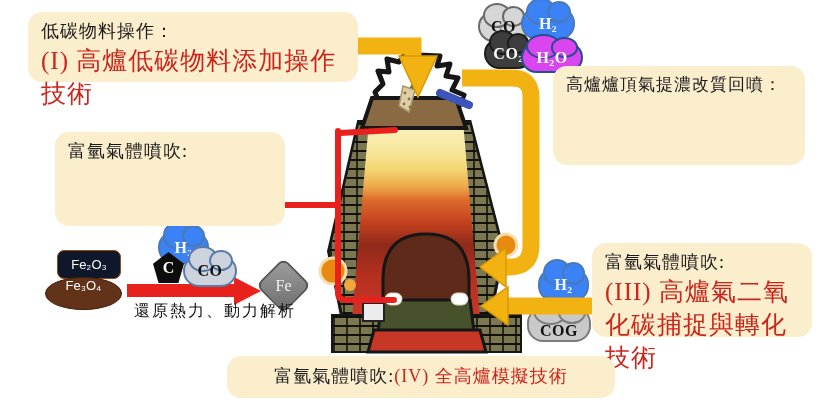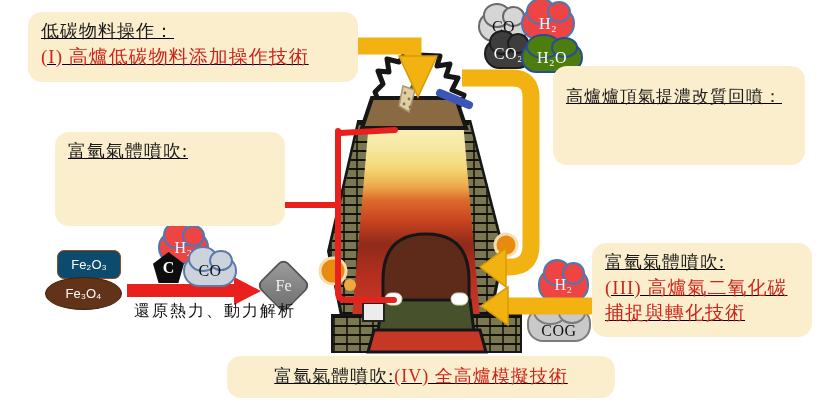--- a/index.html
+++ b/index.html
@@ -1,28 +1,28 @@
 <!DOCTYPE html>
 <html><head>
 <meta charset="utf-8">
 <style>
   html,body{margin:0;padding:0;background:#ffffff;}
   #canvas{position:relative;width:834px;height:412px;background:#ffffff;overflow:hidden;
           font-family:"Liberation Serif","DejaVu Serif",serif;}
 
   
   .note{position:absolute;background:#fbeecd;border-radius:14px;padding:8px 13px;
-        box-sizing:border-box;z-index:5;line-height:1.32;text-decoration:underline;}
+        box-sizing:border-box;z-index:5;line-height:1.32;}
   .note .t{color:#1b1b1b;font-size:18px;letter-spacing:1px;}
-  .note .r{color:#cc261c;font-size:19px;letter-spacing:1px;}
+  .note .r{color:#cc261c;font-size:25px;letter-spacing:1px;}
   #box1{left:28px;top:12px;width:330px;height:70px;}
   #box2{left:55px;top:132px;width:230px;height:94px;}
   #box3{left:592px;top:243px;width:220px;height:94px;}
   #box5{left:553px;top:66px;width:252px;height:99px;}
-  #box5 .t{font-size:17px;margin-top:12px;}
+  #box5 .t{font-size:17px;}
   #box4{left:227px;top:356px;width:388px;height:42px;display:flex;align-items:center;
         justify-content:center;white-space:nowrap;padding:6px 8px;}
   #box4 .t,#box4 .r{font-size:18px;}
 
   
   .brick{background-color:#7b7750;
     background-image:
       repeating-linear-gradient(to bottom, rgba(12,12,6,.95) 0 2px, rgba(0,0,0,0) 2px 9px),
       repeating-linear-gradient(to right, rgba(12,12,6,.75) 0 2px, rgba(0,0,0,0) 2px 13px);}
   #furnace-outline{position:absolute;left:327px;top:120px;width:178px;height:202px;background:#161616;
@@ -31,39 +31,39 @@
       clip-path:polygon(17% 0,81% 0,100% 65%,92% 100%,8% 100%,0 65%);}
   #furnace-interior{position:absolute;left:352px;top:125px;width:128px;height:193px;
       clip-path:polygon(13% 0,87% 0,100% 100%,0 100%);
       background:linear-gradient(to bottom,#f9f0bd 0%,#f7e79c 13%,#f3d672 23%,#eda84a 32%,
                  #dd6a2b 39%,#c6421f 50%,#8f2a1a 62%,#b52f1f 78%,#c9382a 100%);}
   #furnace-base{position:absolute;left:331px;top:314px;width:191px;height:39px;border:2px solid #161616;
       box-sizing:border-box;}
 
   
   .cloud{position:absolute;z-index:2;display:flex;align-items:center;justify-content:center;
-         border-radius:16px;font-weight:normal;font-size:16px;letter-spacing:.5px;}
+         border-radius:16px;font-weight:bold;font-size:16px;letter-spacing:.5px;}
   .cloud::before{content:"";position:absolute;left:6%;top:-38%;width:52%;height:78%;
          background:inherit;border:inherit;border-radius:50%;z-index:-1;}
   .cloud::after{content:"";position:absolute;right:5%;top:-26%;width:40%;height:62%;
          background:inherit;border:inherit;border-radius:50%;z-index:-1;}
   .c-lgray {background:#d6d6d6;border:2px solid #6a6a6a;color:#111;}
-  .c-lblue {background:#ef4444;border:2px solid #4a7ab5;color:#f4f8ff;text-align:right;}
+  .c-lblue {background:#3b82f6;border:2px solid #4a7ab5;color:#f4f8ff;text-align:right;}
   .c-dgray {background:#3d3d3d;border:2px solid #1d1d1d;color:#fff;}
-  .c-mblue {background:#4d7c0f;border:2px solid #274d92;color:#fff;}
+  .c-mblue {background:#d946ef;border:2px solid #274d92;color:#fff;}
   .c-bgray {background:#ccd3dd;border:2px solid #5c7aa8;color:#111;}
   .c-gray  {background:#c9c9c9;border:2px solid #7c7c7c;color:#111;align-items:flex-end;}
 
   
   .rx{z-index:4;}
-  #fe2o3{position:absolute;left:57px;top:250px;width:62px;height:27px;background:#0c4a6e;
+  #fe2o3{position:absolute;left:57px;top:250px;width:62px;height:27px;background:#0f172a;
          border:1px solid #9c4a12;border-radius:7px;color:#fff;display:flex;align-items:center;
          justify-content:center;font-family:"Liberation Sans",sans-serif;font-size:13px;}
   #fe3o4{position:absolute;left:45px;top:277px;width:75px;height:31px;background:#623318;
-         border:1px solid #40200d;border-radius:50%;color:#fff;display:flex;align-items:center;
+         border:1px solid #40200d;border-radius:50%;color:#fff;display:flex;align-items:flex-start;
          justify-content:center;font-family:"Liberation Sans",sans-serif;font-size:13px;}
   #c-pent{position:absolute;left:153px;top:252px;width:31px;height:31px;background:#0d0d0d;
          clip-path:polygon(50% 0,100% 38%,82% 100%,18% 100%,0 38%);color:#fff;display:flex;
          align-items:center;justify-content:center;font-size:16px;font-weight:bold;}
   #fe-diamond{position:absolute;left:264px;top:266px;width:35px;height:35px;
          background:linear-gradient(135deg,#9d9d9d,#6e6e6e);border:2px solid #555;border-radius:7px;
          transform:rotate(45deg);display:flex;align-items:center;justify-content:center;}
   #fe-diamond span{transform:rotate(-45deg);color:#f2f2f2;font-size:16px;}
   #rx-caption{position:absolute;left:134px;top:301px;width:230px;color:#111;font-size:16px;
          letter-spacing:2px;z-index:4;}

